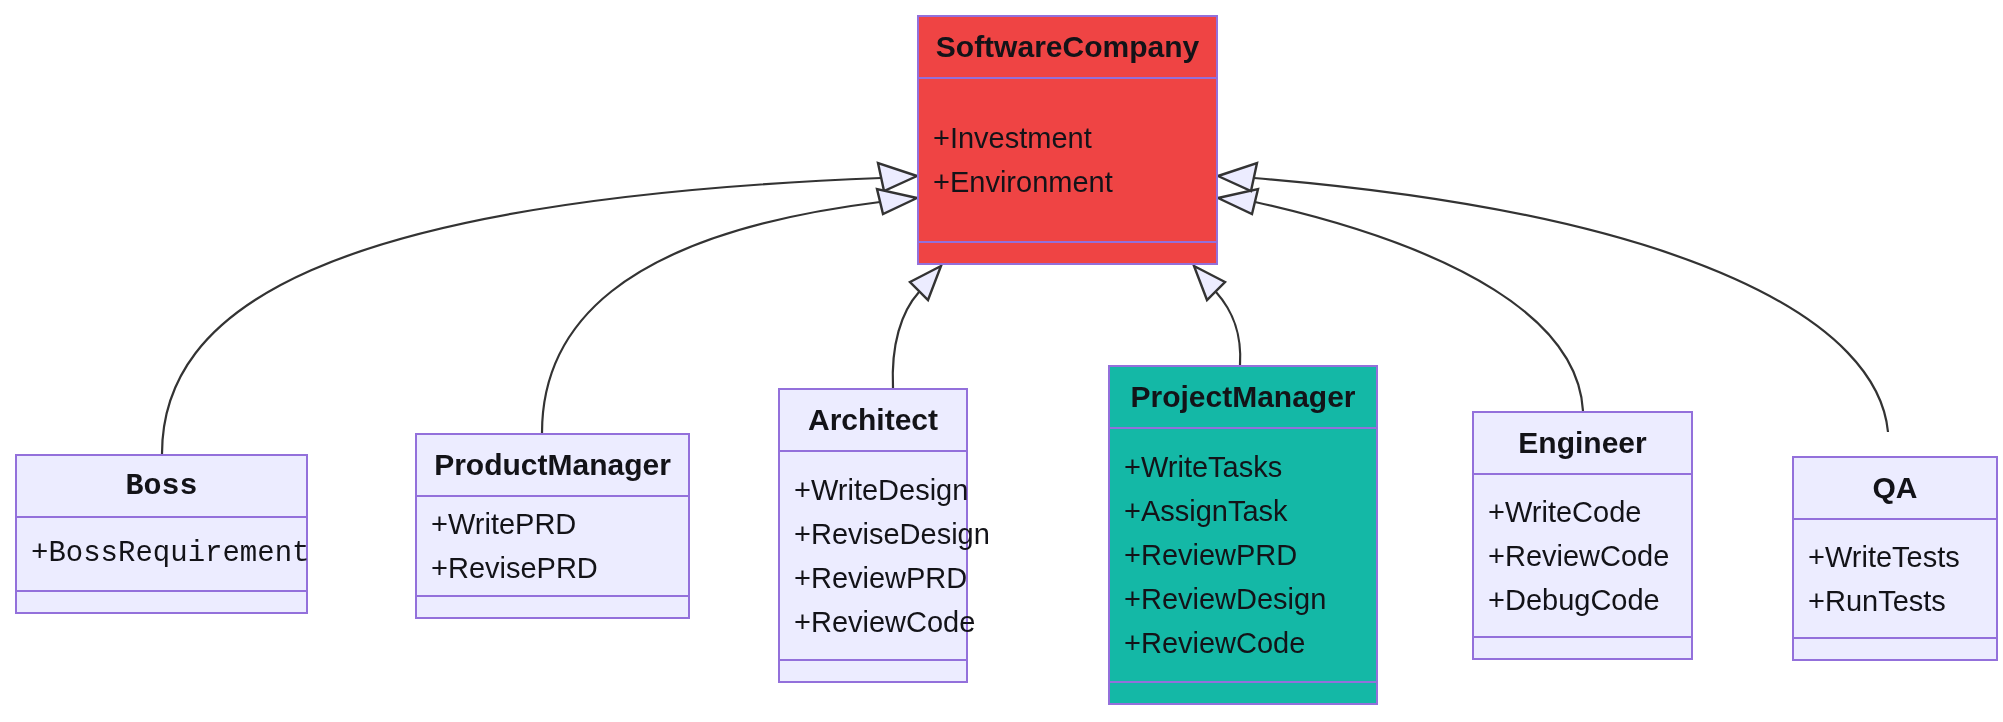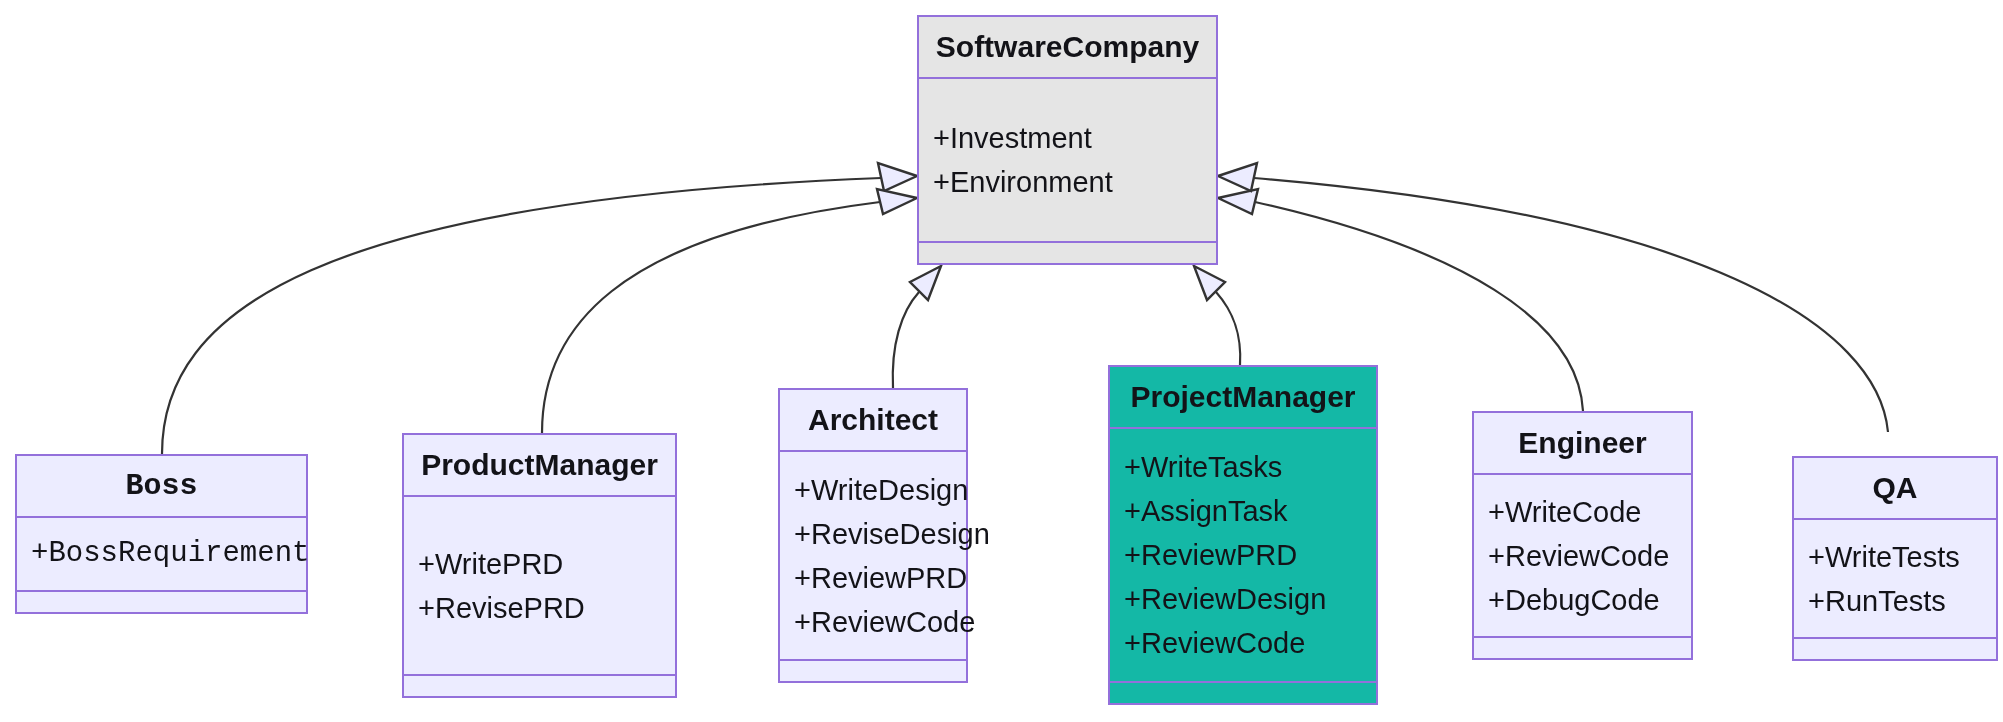--- a/index.html
+++ b/index.html
@@ -66,21 +66,21 @@
     white-space: nowrap;
   }
   .cls-methods {
     flex: 0 0 auto;
     height: 20px;
     border-top: 2px solid #9370DB;
   }
   
   #cls-sc   { left:  917px; top:  15px; width: 301px; height: 250px; }
   #cls-boss { left:   15px; top: 454px; width: 293px; height: 160px; font-family: Liberation Mono, monospace; }
-  #cls-pm   { left:  402px; top: 433px; width: 275px; height: 265px; }
+  #cls-pm   { left:  415px; top: 433px; width: 275px; height: 186px; }
   #cls-arch { left:  778px; top: 388px; width: 190px; height: 295px; }
   #cls-pjm  { left: 1108px; top: 365px; width: 270px; height: 340px; }
   #cls-eng  { left: 1472px; top: 411px; width: 221px; height: 249px; }
   #cls-qa   { left: 1792px; top: 456px; width: 206px; height: 205px; }
 </style>
 </head>
 <body style="background: rgb(255, 255, 255);">
 
 <div class="canvas">
 
@@ -98,21 +98,21 @@
     <path class="edge" d="M 1240 365 C 1242 332, 1232 310, 1216 292" style="stroke: rgb(51, 51, 51);"></path>
     <polygon class="arrowhead" points="1194,266 1225,282 1207,300" style="stroke: rgb(51, 51, 51); fill: rgb(236, 236, 255);"></polygon>
 
     <path class="edge" d="M 1583 411 C 1578 320, 1460 248, 1255 202" style="stroke: rgb(51, 51, 51);"></path>
     <polygon class="arrowhead" points="1218,198 1258,189 1252,214" style="stroke: rgb(51, 51, 51); fill: rgb(236, 236, 255);"></polygon>
 
     <path class="edge" d="M 1888 432 C 1878 325, 1700 215, 1254 178" style="stroke: rgb(51, 51, 51);"></path>
     <polygon class="arrowhead" points="1218,176 1257,163 1251,191" style="stroke: rgb(51, 51, 51); fill: rgb(236, 236, 255);"></polygon>
   </svg>
 
-  <div class="cls" id="cls-sc" style="background: #e5e5e5; border-color: rgb(147, 112, 219); color: rgb(19, 19, 24);">
+  <div class="cls" id="cls-sc" style="background: #ef4444; border-color: rgb(147, 112, 219); color: rgb(19, 19, 24);">
     <div class="cls-title" style="border-color: rgb(147, 112, 219);">SoftwareCompany</div>
     <div class="cls-attrs">
       <div class="attr-row">+Investment</div>
       <div class="attr-row">+Environment</div>
     </div>
     <div class="cls-methods" style="border-color: rgb(147, 112, 219);"></div>
   </div>
 
   <div class="cls" id="cls-boss" style="background: rgb(236, 236, 255); border-color: rgb(147, 112, 219); color: rgb(19, 19, 24);">
     <div class="cls-title" style="border-color: rgb(147, 112, 219);">Boss</div>

